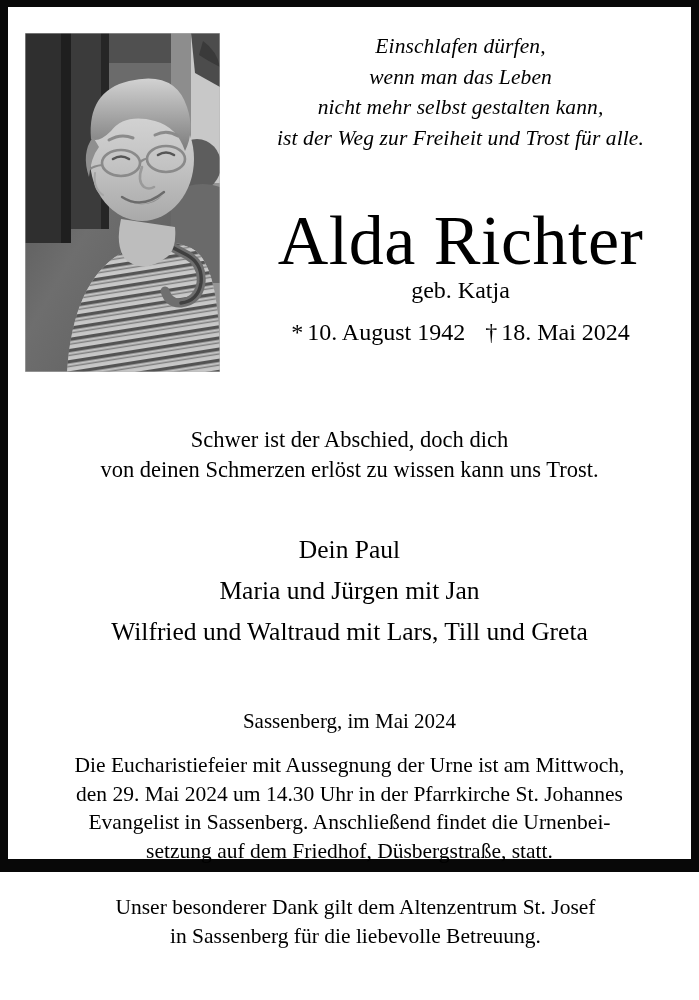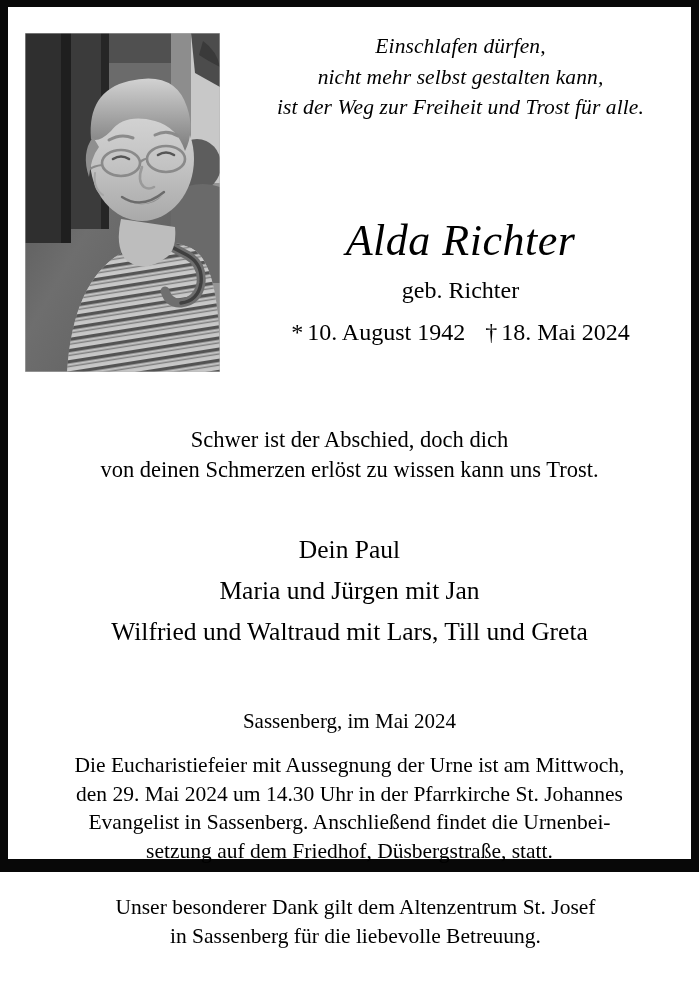--- a/index.html
+++ b/index.html
@@ -66,26 +66,25 @@
   }
 
   .name-block {
     position: absolute;
     left: 222px;
     top: 203px;
     width: 461px;
     text-align: center;
   }
   .deceased-name {
-    font-size: 44px;
+    font-size: 70px;
     line-height: 62px;
     letter-spacing: 0.5px;
     font-weight: normal;
     margin: 0;
-    font-style: italic;
   }
   .maiden-name {
     font-size: 24px;
     line-height: 34px;
     margin-top: 1px;
   }
   .dates {
     margin-top: 10px;
     font-size: 24px;
     line-height: 30px;
@@ -230,27 +229,28 @@
             <path d="M97 164 q20 13 42 -5" fill="none" stroke="#6b6b6b" stroke-width="2.4" stroke-linecap="round"></path>
 
             <path d="M70 140 q-2 16 8 22" fill="none" stroke="#a5a5a5" stroke-width="2" stroke-linecap="round"></path>
             <rect x="0" y="0" width="195" height="339" fill="none" stroke="#b8b8b8" stroke-width="1"></rect>
           </g>
         </svg>
       </div>
 
       <div class="verse">
         <div>Einschlafen dürfen,</div>
+        <div>wenn man das Leben</div>
         <div>nicht mehr selbst gestalten kann,</div>
         <div>ist der Weg zur Freiheit und Trost für alle.</div>
       </div>
 
       <div class="name-block">
         <h1 class="deceased-name">Alda Richter</h1>
-        <div class="maiden-name">geb. Richter</div>
+        <div class="maiden-name">geb. Katja</div>
         <div class="dates">
           <span class="date-item"><span class="date-symbol">*</span><span>10. August 1942</span></span>
           <span class="date-item"><span class="date-symbol">†</span><span>18. Mai 2024</span></span>
         </div>
       </div>
     </div>
 
     <div class="condolence">
       <div>Schwer ist der Abschied, doch dich</div>
       <div>von deinen Schmerzen erlöst zu wissen kann uns Trost.</div>

